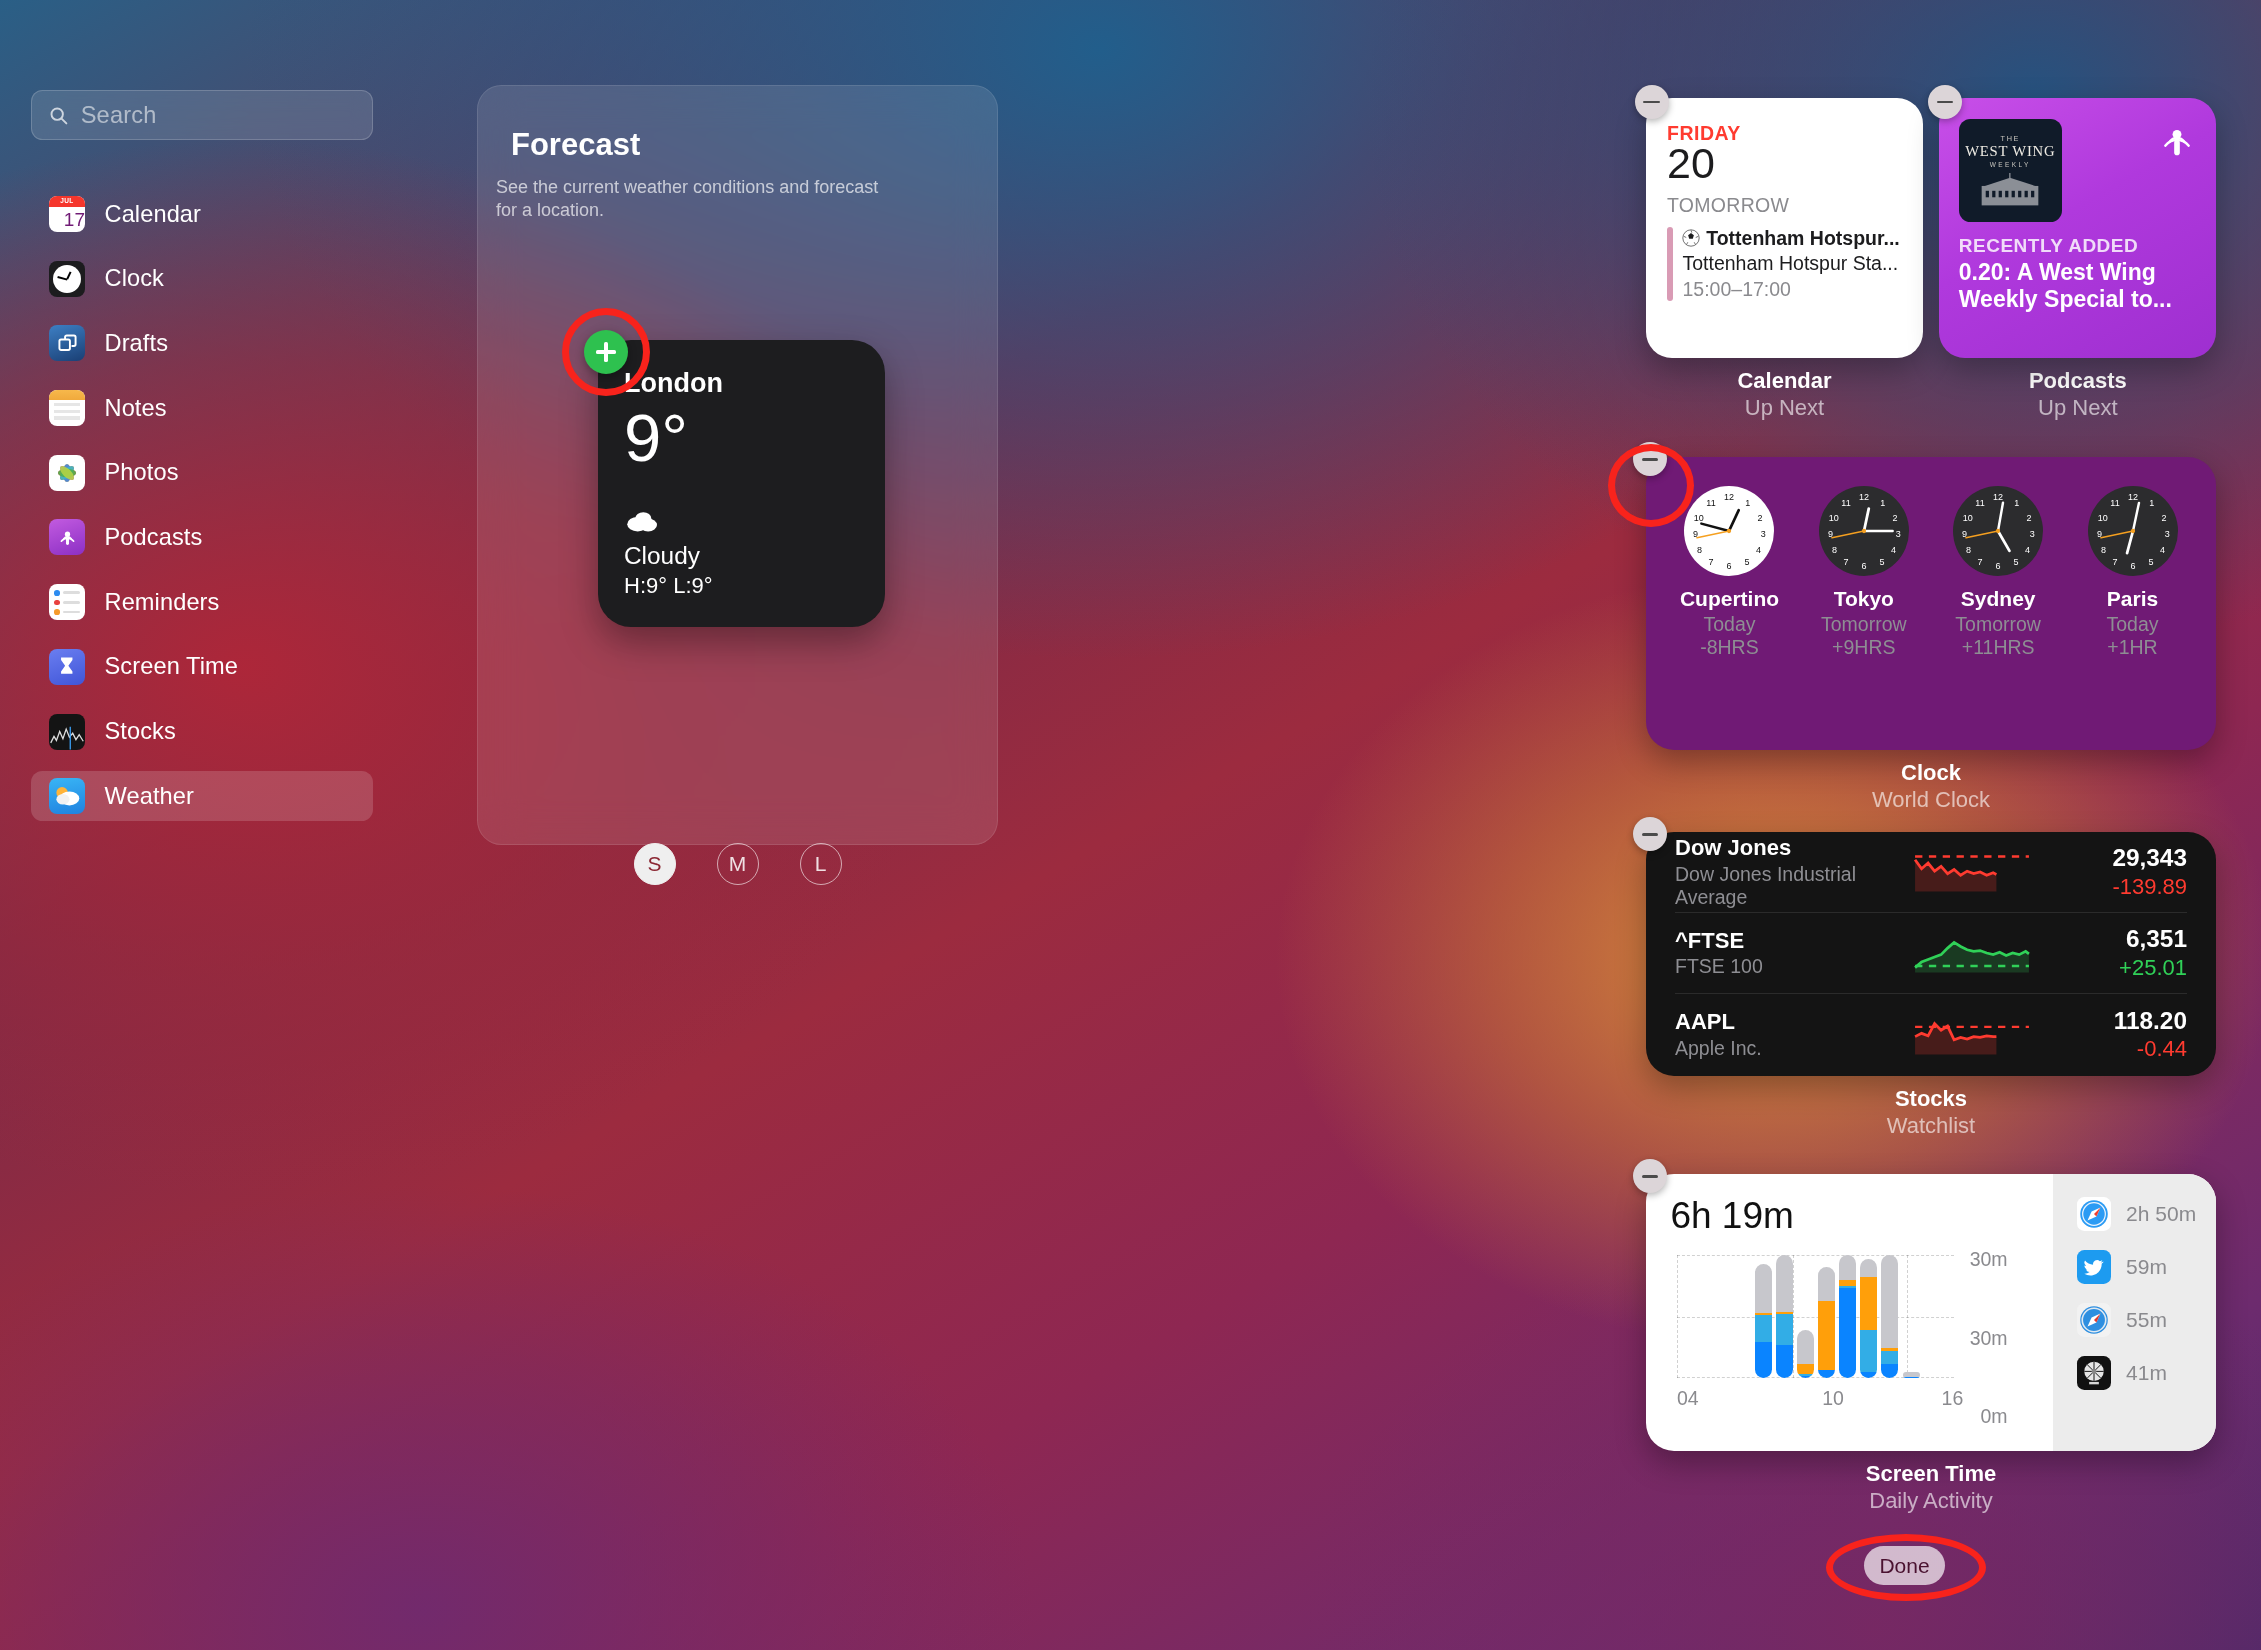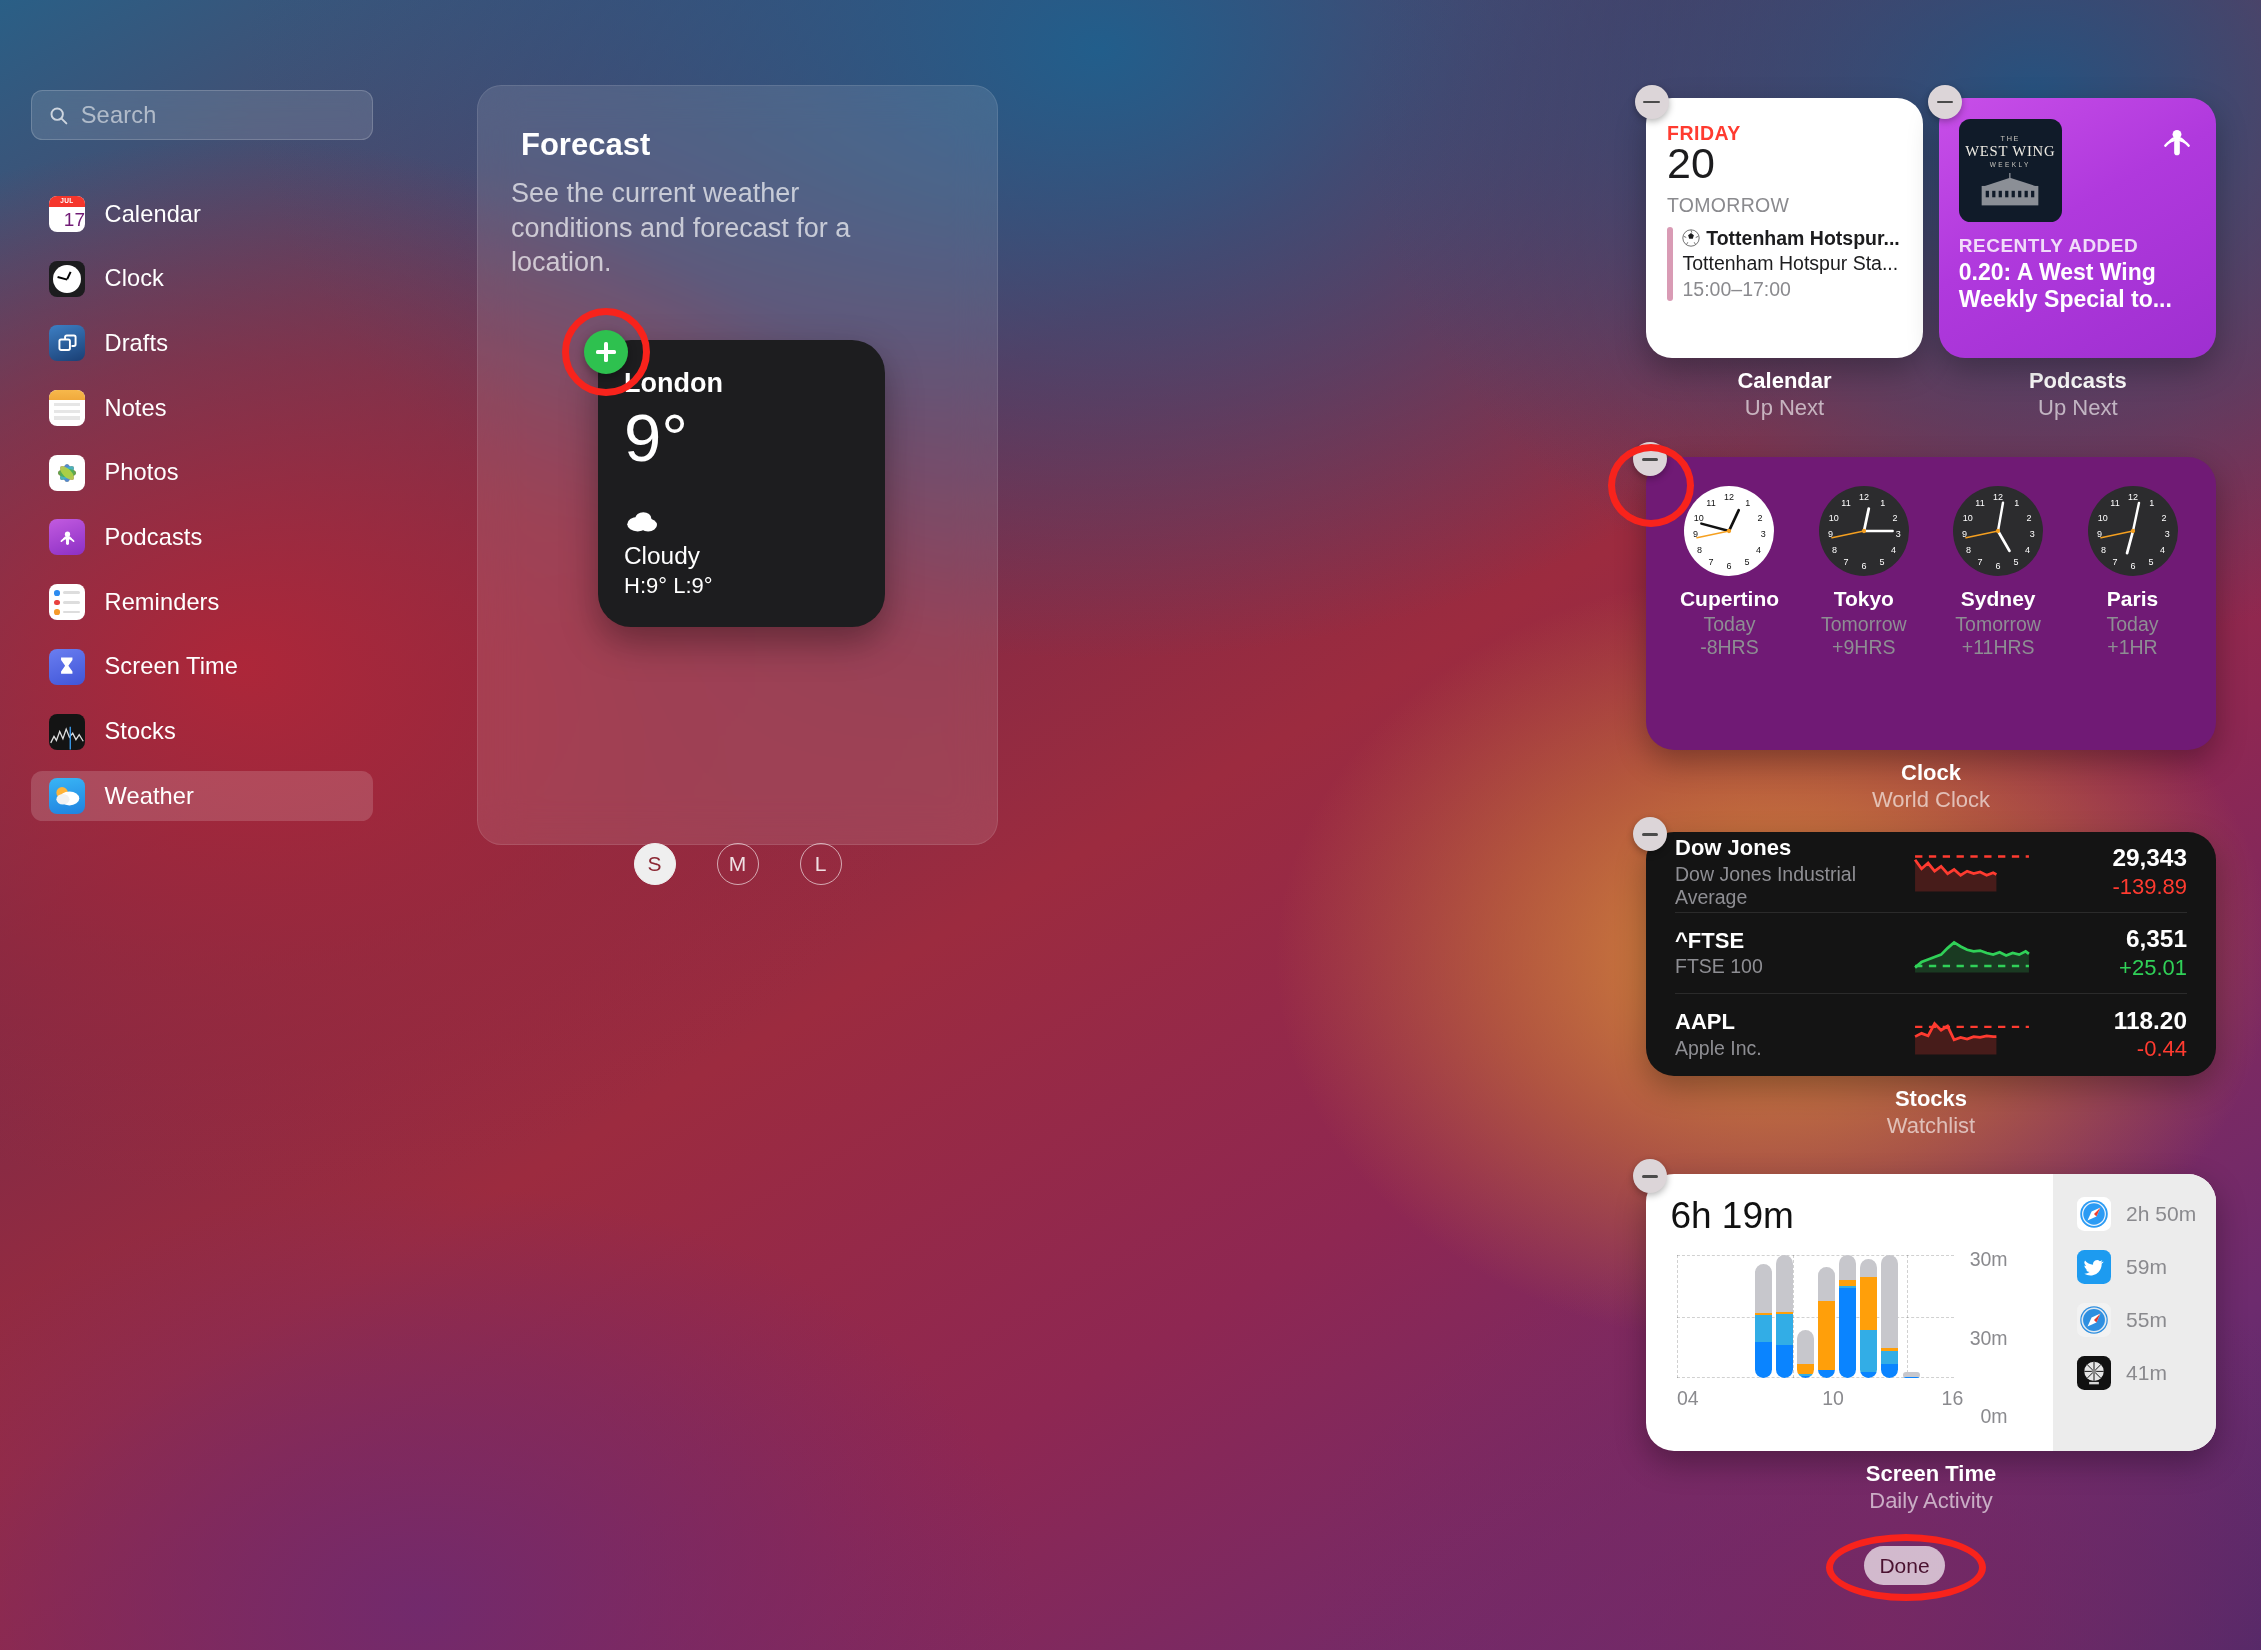--- a/index.html
+++ b/index.html
@@ -65,22 +65,22 @@
   .ico-weather { background: linear-gradient(170deg,#39b5f5,#1f82e0); position:relative;}
 
   
   .preview-panel {
     position: absolute; left: 477px; top: 85px; width: 521px; height: 760px;
     border-radius: 24.4px;
     background: rgba(255,255,255,0.11);
     border: 0.8px solid rgba(255,255,255,0.10);
     backdrop-filter: blur(21px);
   }
-  .pv-title { position:absolute; left:43px; top:41px; font-size:31px; font-weight:700; color:#fff; }
-  .pv-desc { position:absolute; left:33px; top:90px; width:407px; font-size:27px; line-height:1.28; color:rgba(255,255,255,0.68); }
+  .pv-title { position:absolute; left:33px; top:41px; font-size:31px; font-weight:700; color:#fff; }
+  .pv-desc { position:absolute; left:18px; top:90px; width:407px; font-size:18px; line-height:1.28; color:rgba(255,255,255,0.68); }
 
   .wx-widget {
     position:absolute; left:120px; top:254px; width:287px; height:287px;
     border-radius:33px; background:#1d1d1f;
     box-shadow: 0 14.7px 36px rgba(0,0,0,0.35);
     padding: 28px 26px;
     display:flex; flex-direction:column;
   }
   .wx-city { font-size:27px; color:#fff; font-weight:600; }
   .wx-temp { font-size:67px; color:#fff; font-weight:200; line-height:1.1; margin-top:1.6px;}

